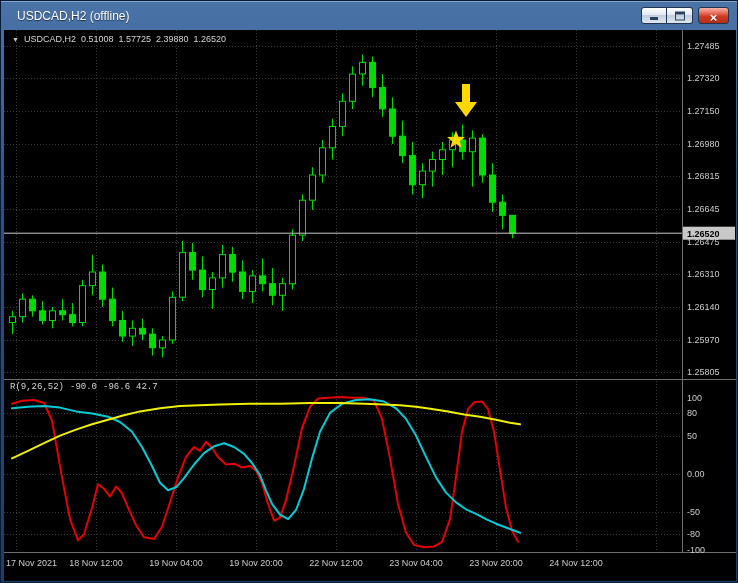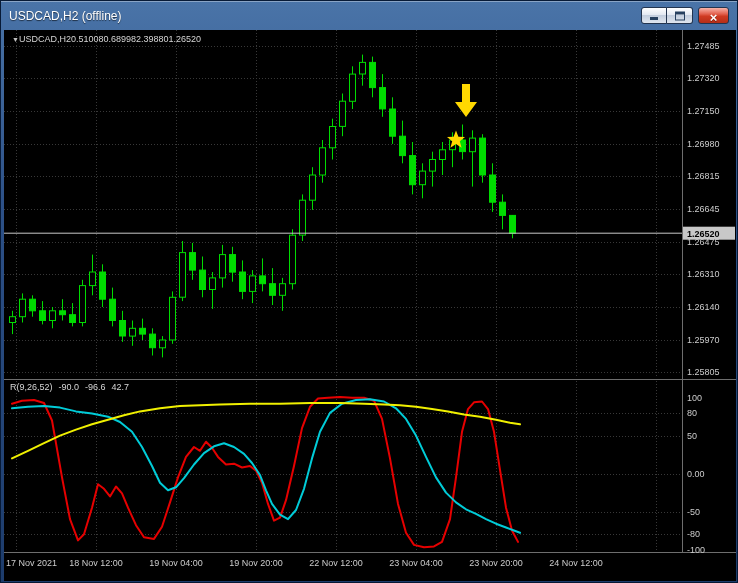--- a/index.html
+++ b/index.html
@@ -4,21 +4,21 @@
 <style>
   * { margin:0; padding:0; box-sizing:border-box; }
   body { font-family:"Liberation Sans", sans-serif; background:#555; }
   .window {
     position:relative; width:738px; height:583px;
     background:linear-gradient(180deg,#4a74a8 0%, #2d5188 35%, #1d3c6c 100%);
     border:1px solid #071a36;
   }
   .titlebar {
     position:absolute; left:0; top:0; right:0; height:29px;
-    display:flex; align-items:center; padding:0 8px;
+    display:flex; align-items:center; padding:0 16px;
     box-shadow:inset 0 1px 0 rgba(255,255,255,.35);
   }
   .title { color:#fff; font-size:12px; text-shadow:0 1px 1px rgba(0,0,0,.6); }
   .controls { position:absolute; right:8px; top:6px; display:flex; }
   .btn {
     position:relative; width:26px; height:17px; cursor:default;
     background:linear-gradient(180deg,#ffffff,#e3e9f2 45%,#c3cede 50%,#dfe6ef);
     border:1px solid #22344f;
   }
   .btn-min { border-radius:3px 0 0 3px; }
@@ -28,27 +28,27 @@
     background:linear-gradient(180deg,#f7b3a9,#e2604d 40%,#cf3a22 55%,#b52e18);
   }
   .ic-min { position:absolute; left:50%; transform:translateX(-50%); bottom:3px; width:8px; height:3px; background:#26405f; }
   .ic-max { position:absolute; left:50%; top:50%; transform:translate(-50%,-50%); width:10px; height:9px; border:1px solid #26405f; border-top:3px solid #26405f; }
   .ic-close { color:#fff; font-size:13px; font-weight:bold; line-height:15px; text-shadow:0 1px 0 rgba(0,0,0,.4); }
   .client {
     position:absolute; left:3px; top:29px; width:732px; height:551px;
     background:#000; overflow:hidden;
   }
   .ohlc {
-    position:absolute; left:8px; top:4px; display:flex; align-items:center;
+    position:absolute; left:8px; top:4px; display:flex; gap:5px; align-items:center;
     color:#d6d6d6; font-size:9px; z-index:3; pointer-events:none;
   }
   .ohlc .marker { font-size:7px; color:#c0c0c0; }
   .oscl {
     position:absolute; left:6px; top:352px; display:flex; gap:6px;
-    color:#d6d6d6; font-size:9px; z-index:3; pointer-events:none;
+    color:#d6d6d6; font-size:9px; z-index:3; pointer-events:none;font-family:Liberation Mono, monospace;
   }
   svg { position:absolute; left:0; top:0; font-family:"Liberation Sans", sans-serif; }
 </style>
 </head>
 <body>
 
 <div class="window">
   <div class="titlebar">
     <span class="title">USDCAD,H2 (offline)</span>
     <div class="controls">
@@ -240,21 +240,21 @@
           <text x="492" y="536" text-anchor="middle">23 Nov 20:00</text>
           <text x="572" y="536" text-anchor="middle">24 Nov 12:00</text>
         </g>
         <path d="M458 54 L466 54 L466 72 L473 72 L462 87 L451 72 L458 72 Z" fill="#ffd800"></path>
         <polygon points="452.0,100.5 454.4,106.8 461.0,107.1 455.8,111.2 457.6,117.7 452.0,114.0 446.4,117.7 448.2,111.2 443.0,107.1 449.6,106.8" fill="#ffd800"></polygon>
       </svg>
     <div class="ohlc">
       <span class="marker">▼</span>
       <span>USDCAD,H2</span>
       <span>0.51008</span>
-      <span>0.68998</span>
+      <span>1.57725</span>
       <span>2.39880</span>
       <span>1.26520</span>
     </div>
     <div class="oscl">
       <span>R(9,26,52)</span>
       <span>-90.0</span>
       <span>-96.6</span>
       <span>42.7</span>
     </div>
   </div>

